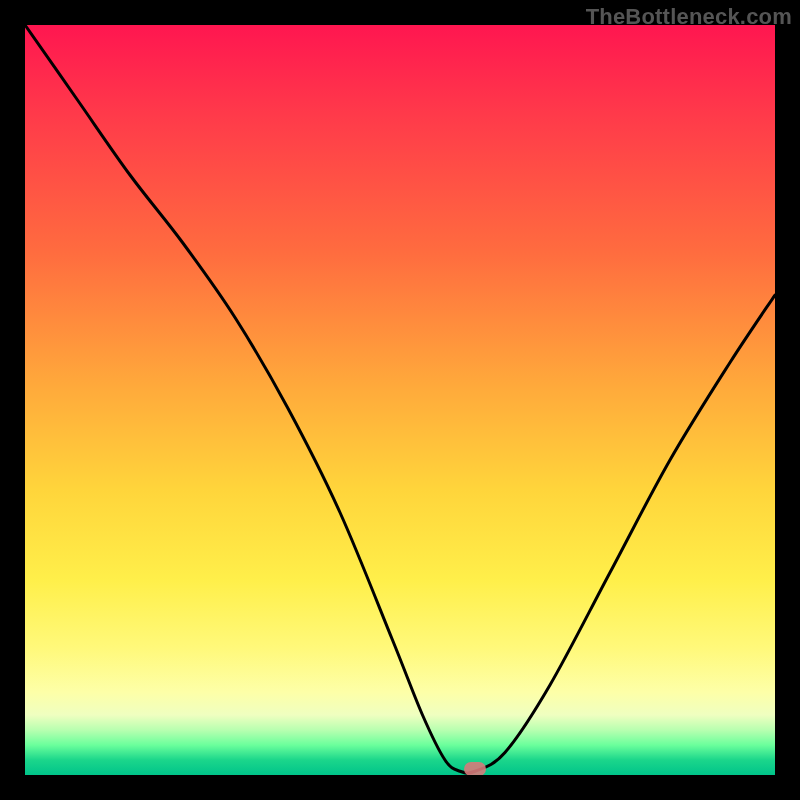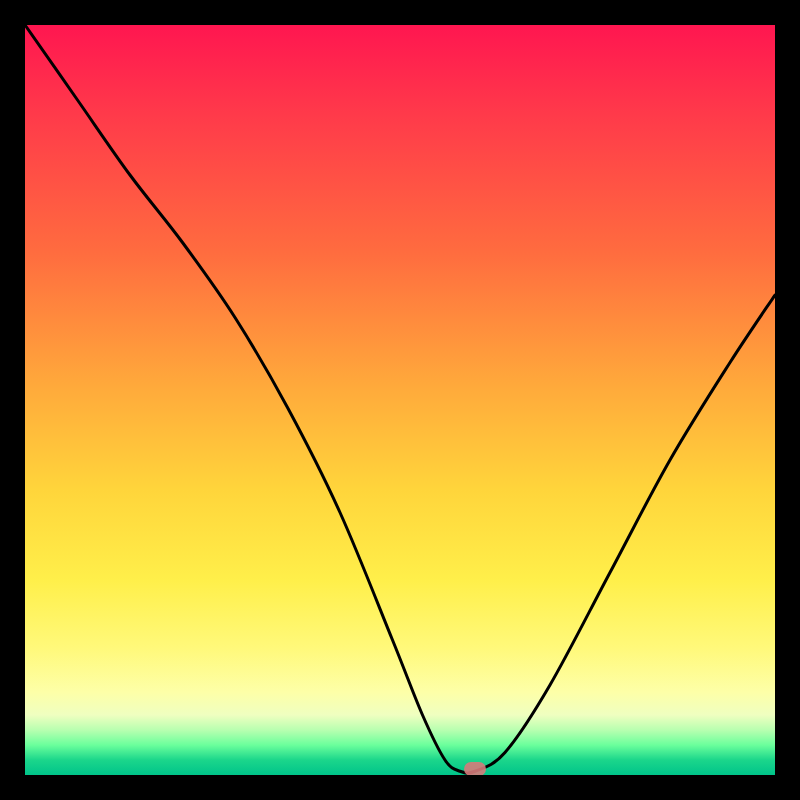--- a/index.html
+++ b/index.html
@@ -69,20 +69,21 @@
     border-radius: 8px;
     background: #d57a7a;
     opacity: 0.9;
     transform: translate(-50%, -50%);
   }
 </style>
 </head>
 <body>
 
 <div class="frame">
+  <div class="attribution">TheBottleneck.com</div>
 
   <div id="plot" class="plot-area">
     <div class="gradient"></div>
     <svg id="curve-svg" class="curve" viewBox="0 0 750 750" preserveAspectRatio="none">
       <path id="curve-path" d="M 0.00 0.00 C 8.75 12.50, 35.00 50.00, 52.50 75.00 C 70.00 100.00, 87.50 126.25, 105.00 150.00 C 122.50 173.75, 140.00 193.75, 157.50 217.50 C 175.00 241.25, 192.50 265.00, 210.00 292.50 C 227.50 320.00, 245.00 350.00, 262.50 382.50 C 280.00 415.00, 297.50 448.75, 315.00 487.50 C 332.50 526.25, 353.75 581.25, 367.50 615.00 C 381.25 648.75, 388.75 670.00, 397.50 690.00 C 406.25 710.00, 413.75 725.63, 420.00 735.00 C 426.25 744.38, 430.00 744.38, 435.00 746.25 C 440.00 748.13, 442.50 749.38, 450.00 746.25 C 457.50 743.13, 467.50 741.88, 480.00 727.50 C 492.50 713.13, 507.50 690.00, 525.00 660.00 C 542.50 630.00, 565.00 585.00, 585.00 547.50 C 605.00 510.00, 625.00 470.00, 645.00 435.00 C 665.00 400.00, 687.50 365.00, 705.00 337.50 C 722.50 310.00, 742.50 281.25, 750.00 270.00" fill="none" stroke="#000" stroke-width="3" stroke-linejoin="round" stroke-linecap="round"></path>
     </svg>
     <div id="marker" class="marker" style="left: 450px; top: 744px;"></div>
   </div>
 </div>
 

